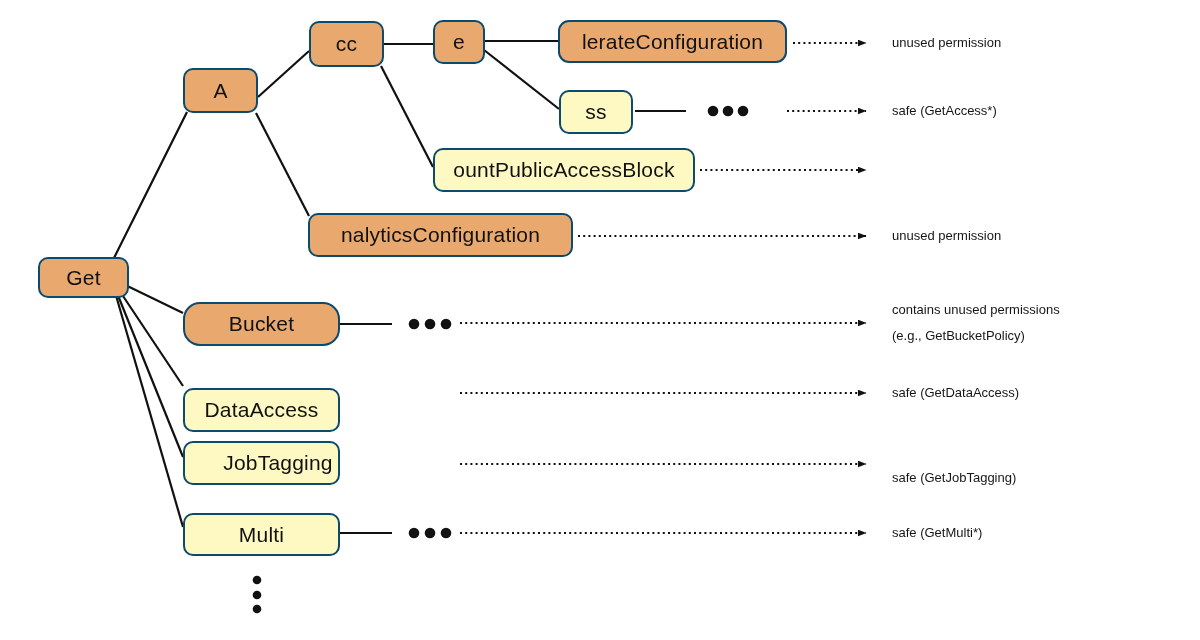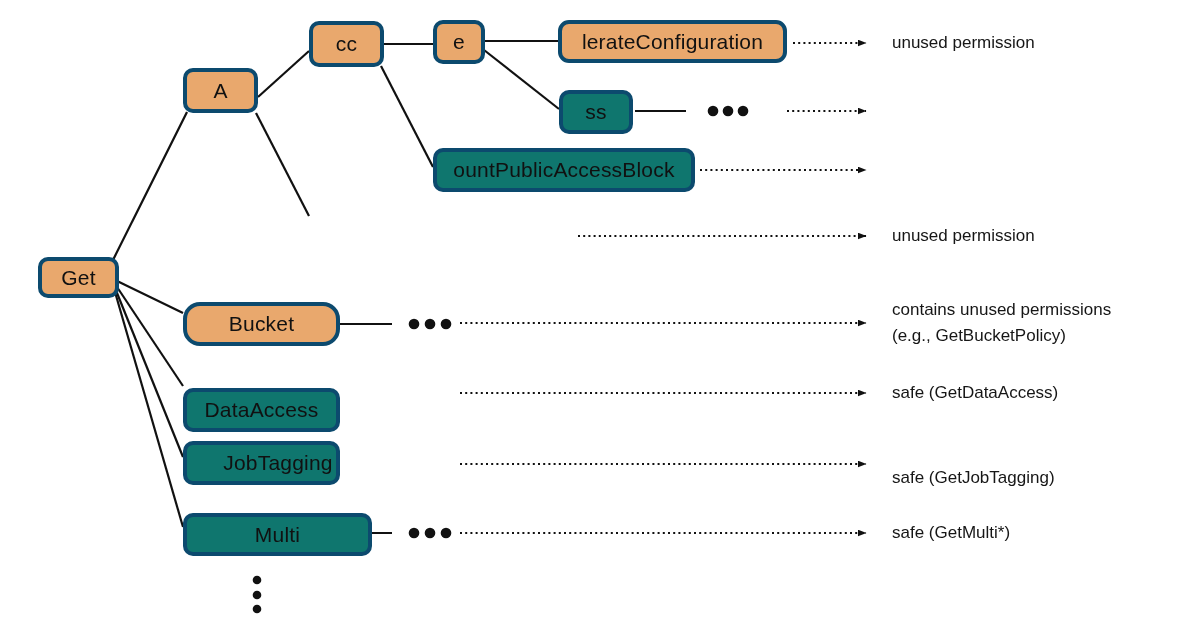--- a/index.html
+++ b/index.html
@@ -18,38 +18,38 @@
   .edges {
     position: absolute;
     left: 0;
     top: 0;
     width: 1200px;
     height: 640px;
   }
   .node {
     position: absolute;
     box-sizing: border-box;
-    border: 4px solid #0c4a6e;
+    border: 2px solid #0c4a6e;
     border-radius: 10px;
     display: flex;
     align-items: center;
     justify-content: center;
     font-size: 21px;
     color: #111111;
     letter-spacing: 0.2px;
     white-space: nowrap;
     z-index: 2;
   }
   .node.unused { background: #e9a86d; }
-  .node.safe   { background: #0f766e; }
+  .node.safe   { background: #fef9c3; }
   .ann {
     position: absolute;
     left: 892px;
     transform: translateY(-50%);
-    font-size: 17px;
+    font-size: 13px;
     line-height: 26px;
     color: #161616;
     white-space: nowrap;
     z-index: 2;
   }
 </style>
 </head>
 <body>
 
 <div class="canvas">
@@ -106,33 +106,35 @@
         <circle cx="446" cy="533" r="5.3"></circle>
       </g>
       <g>
         <circle cx="257" cy="580" r="4.3"></circle>
         <circle cx="257" cy="595" r="4.3"></circle>
         <circle cx="257" cy="609" r="4.3"></circle>
       </g>
     </g>
   </svg>
 
-  <div class="node unused" style="left:38px;  top:257px; width:81px;  height:41px;">Get</div>
+  <div class="node unused" style="left:38px;  top:257px; width:91px;  height:41px;">Get</div>
   <div class="node unused" style="left:183px; top:68px;  width:75px;  height:45px;">A</div>
   <div class="node unused" style="left:309px; top:21px;  width:75px;  height:46px;">cc</div>
   <div class="node unused" style="left:433px; top:20px;  width:52px;  height:44px;">e</div>
   <div class="node unused" style="left:558px; top:20px;  width:229px; height:43px;border-radius:11px;">lerateConfiguration</div>
   <div class="node safe" style="left:559px; top:90px;  width:74px;  height:44px;">ss</div>
   <div class="node safe" style="left:433px; top:148px; width:262px; height:44px;">ountPublicAccessBlock</div>
+  <div class="node unused" style="left:308px; top:213px; width:265px; height:44px;">nalyticsConfiguration</div>
   <div class="node unused" style="left:183px; top:302px; width:157px; height:44px;border-radius:17px;">Bucket</div>
   <div class="node safe" style="left:183px; top:388px; width:157px; height:44px;">DataAccess</div>
   <div class="node safe" style="left:183px; top:441px; width:157px; height:44px;padding-left:33px;">JobTagging</div>
-  <div class="node safe" style="left:183px; top:513px; width:189px; height:43px;">Multi</div>
+  <div class="node safe" style="left:183px; top:513px; width:157px; height:43px;">Multi</div>
 
   <div class="ann" style="top:43px;">unused permission</div>
+  <div class="ann" style="top:111px;">safe (GetAccess*)</div>
   <div class="ann" style="top:236px;">unused permission</div>
   <div class="ann" style="top:323px;">
     <div>contains unused permissions</div>
     <div>(e.g., GetBucketPolicy)</div>
   </div>
   <div class="ann" style="top:393px;">safe (GetDataAccess)</div>
   <div class="ann" style="top:478px;">safe (GetJobTagging)</div>
   <div class="ann" style="top:533px;">safe (GetMulti*)</div>
 
 </div>

